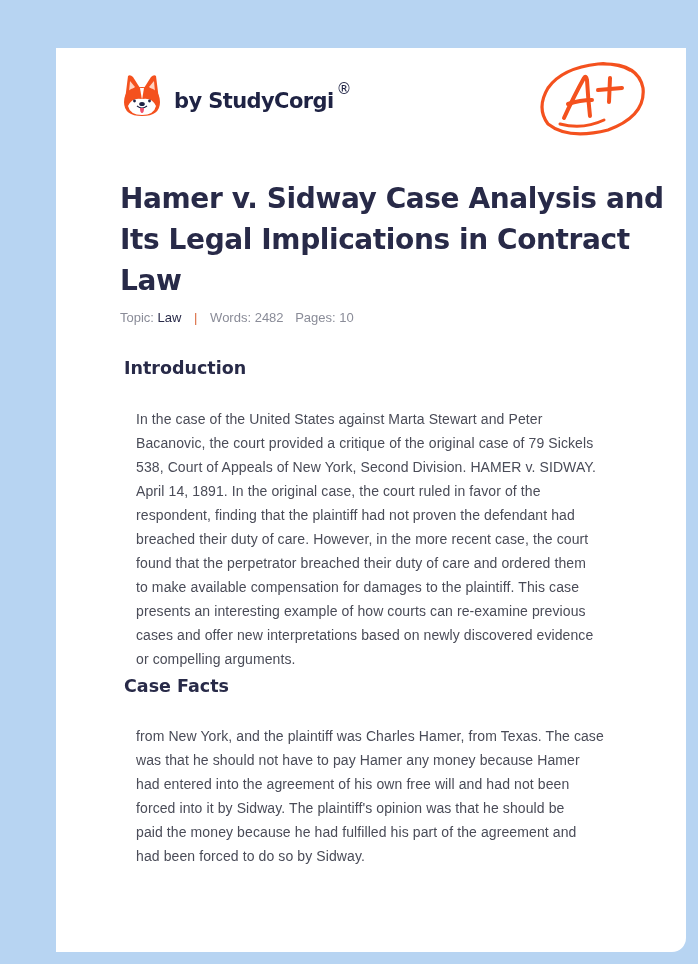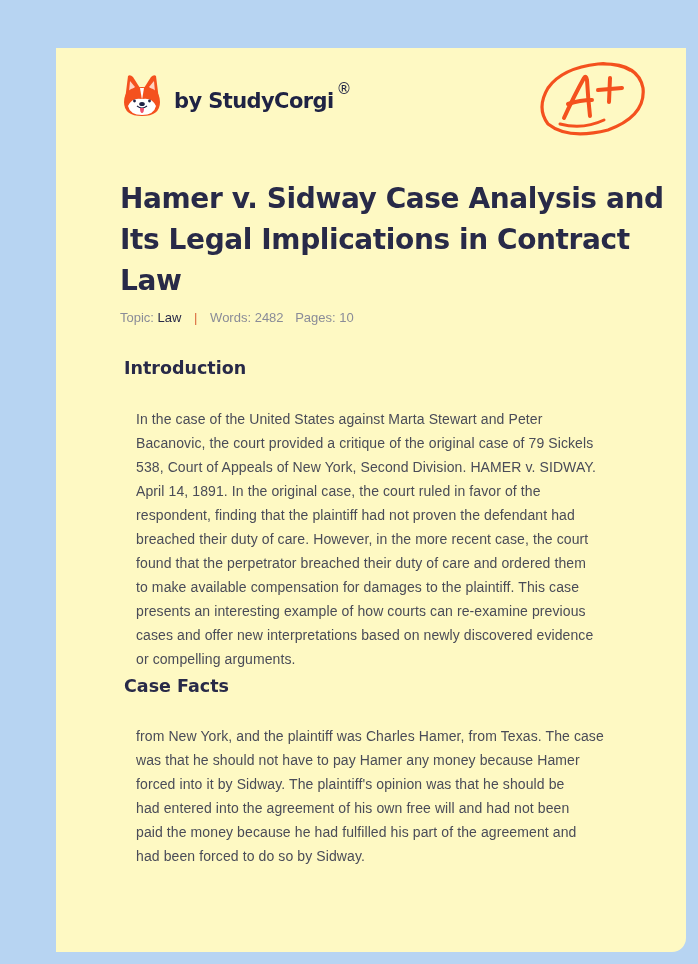--- a/index.html
+++ b/index.html
@@ -7,21 +7,21 @@
       width: 698px; height: 964px;
       background: #b7d4f2;
       position: relative;
       overflow: hidden;
       font-family: "Liberation Sans", sans-serif;
     }
     .card {
       position: absolute;
       left: 56px; top: 48px;
       width: 630px; height: 904px;
-      background: #fef9c3;
+      background: #ffffff;
       border-radius: 0 0 14px 0;
       overflow: hidden;
     }
     .content {
       position: absolute;
       left: 64px; top: 0;
       width: 512px;
     }
     .header {
       position: relative;
@@ -174,20 +174,20 @@
       <span class="line">to make available compensation for damages to the plaintiff. This case</span>
       <span class="line">presents an interesting example of how courts can re-examine previous</span>
       <span class="line">cases and offer new interpretations based on newly discovered evidence</span>
       <span class="line">or compelling arguments.</span>
     </p>
 
     <h2 class="section-title" style="top: 624px;">Case Facts</h2>
     <p class="para" style="top: 660px;">
       <span class="line">from New York, and the plaintiff was Charles Hamer, from Texas. The case</span>
       <span class="line">was that he should not have to pay Hamer any money because Hamer</span>
+      <span class="line">had entered into the agreement of his own free will and had not been</span>
       <span class="line">forced into it by Sidway. The plaintiff's opinion was that he should be</span>
-      <span class="line">had entered into the agreement of his own free will and had not been</span>
       <span class="line">paid the money because he had fulfilled his part of the agreement and</span>
       <span class="line">had been forced to do so by Sidway.</span>
     </p>
 
   </div>
 </div>
 
 </body></html>

